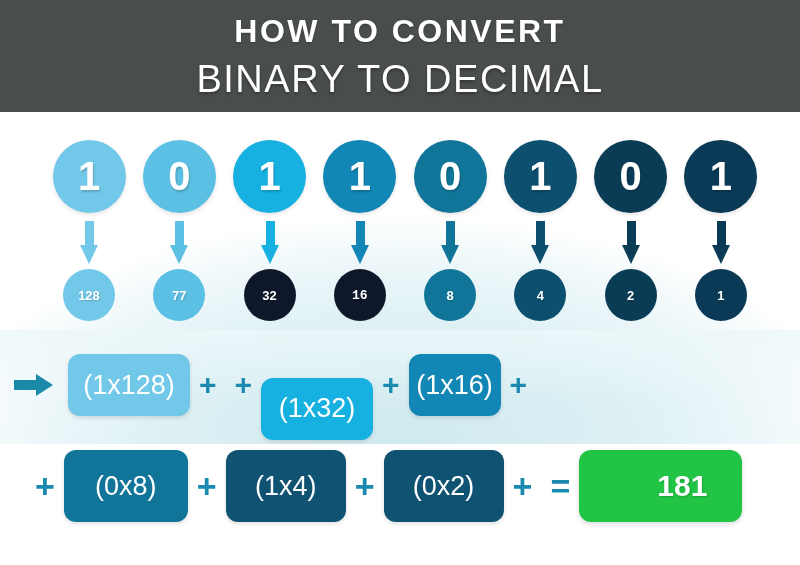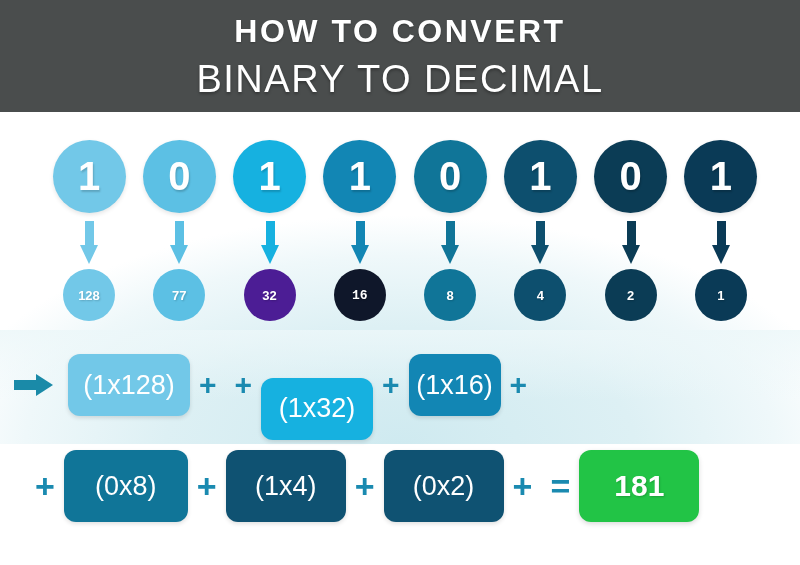--- a/index.html
+++ b/index.html
@@ -161,21 +161,21 @@
   #eq-row-2 .term-box { height: 72px; font-size: 27px; }
 
   .w128 { width: 122px; }
   .w64  { width: 116px; }
   .w32  { width: 112px; }
   .w16  { width: 92px; }
   .w8   { width: 124px; }
   .w4   { width: 120px; }
   .w2   { width: 120px; }
   .w1   { width: 120px; }
-  .wres { width: 120px; }
+  .wres { width: 120px; padding-left: 43px; }
 
   .op {
     color: #1a8ab0;
     font-size: 30px;
     font-weight: bold;
     margin: 0 9px;
     font-family: "Liberation Sans", sans-serif;
   }
   #eq-row-2 .op { font-size: 34px; }
   .op-eq { letter-spacing: 0; }
@@ -245,21 +245,21 @@
         <div class="arrow-head" style="border-top-color: rgb(92, 192, 228);"></div>
       </div>
       <div class="place-circle" style="background: rgb(92, 192, 228);">77</div>
     </div>
     <div class="column">
       <div class="bit-circle" style="background: rgb(22, 177, 224);">1</div>
       <div class="arrow-down">
         <div class="arrow-shaft" style="background: rgb(22, 177, 224);"></div>
         <div class="arrow-head" style="border-top-color: rgb(22, 177, 224);"></div>
       </div>
-      <div class="place-circle" style="background: #4c1d95; text-align: center;">32</div>
+      <div class="place-circle" style="background: #0f172a; text-align: center;">32</div>
     </div>
     <div class="column">
       <div class="bit-circle" style="background: rgb(18, 134, 180);">1</div>
       <div class="arrow-down">
         <div class="arrow-shaft" style="background: rgb(18, 134, 180);"></div>
         <div class="arrow-head" style="border-top-color: rgb(18, 134, 180);"></div>
       </div>
       <div class="place-circle" style="background: #0f172a; font-family: Liberation Mono, monospace;">16</div>
     </div>
     <div class="column">

